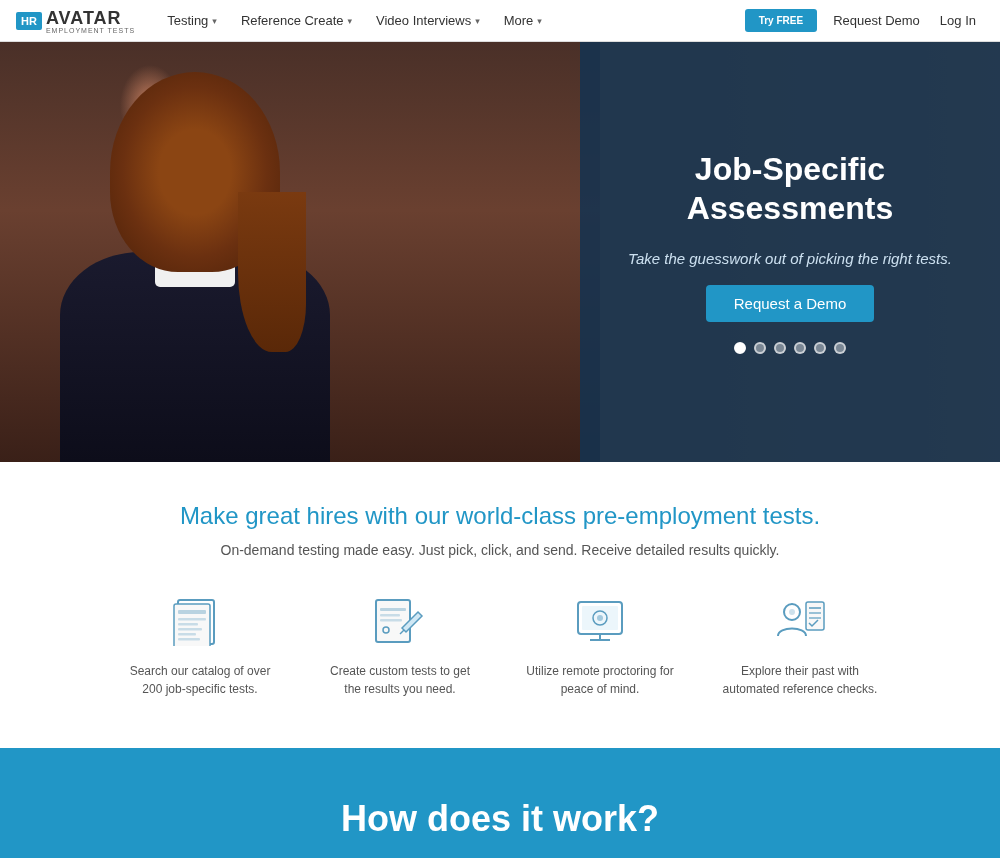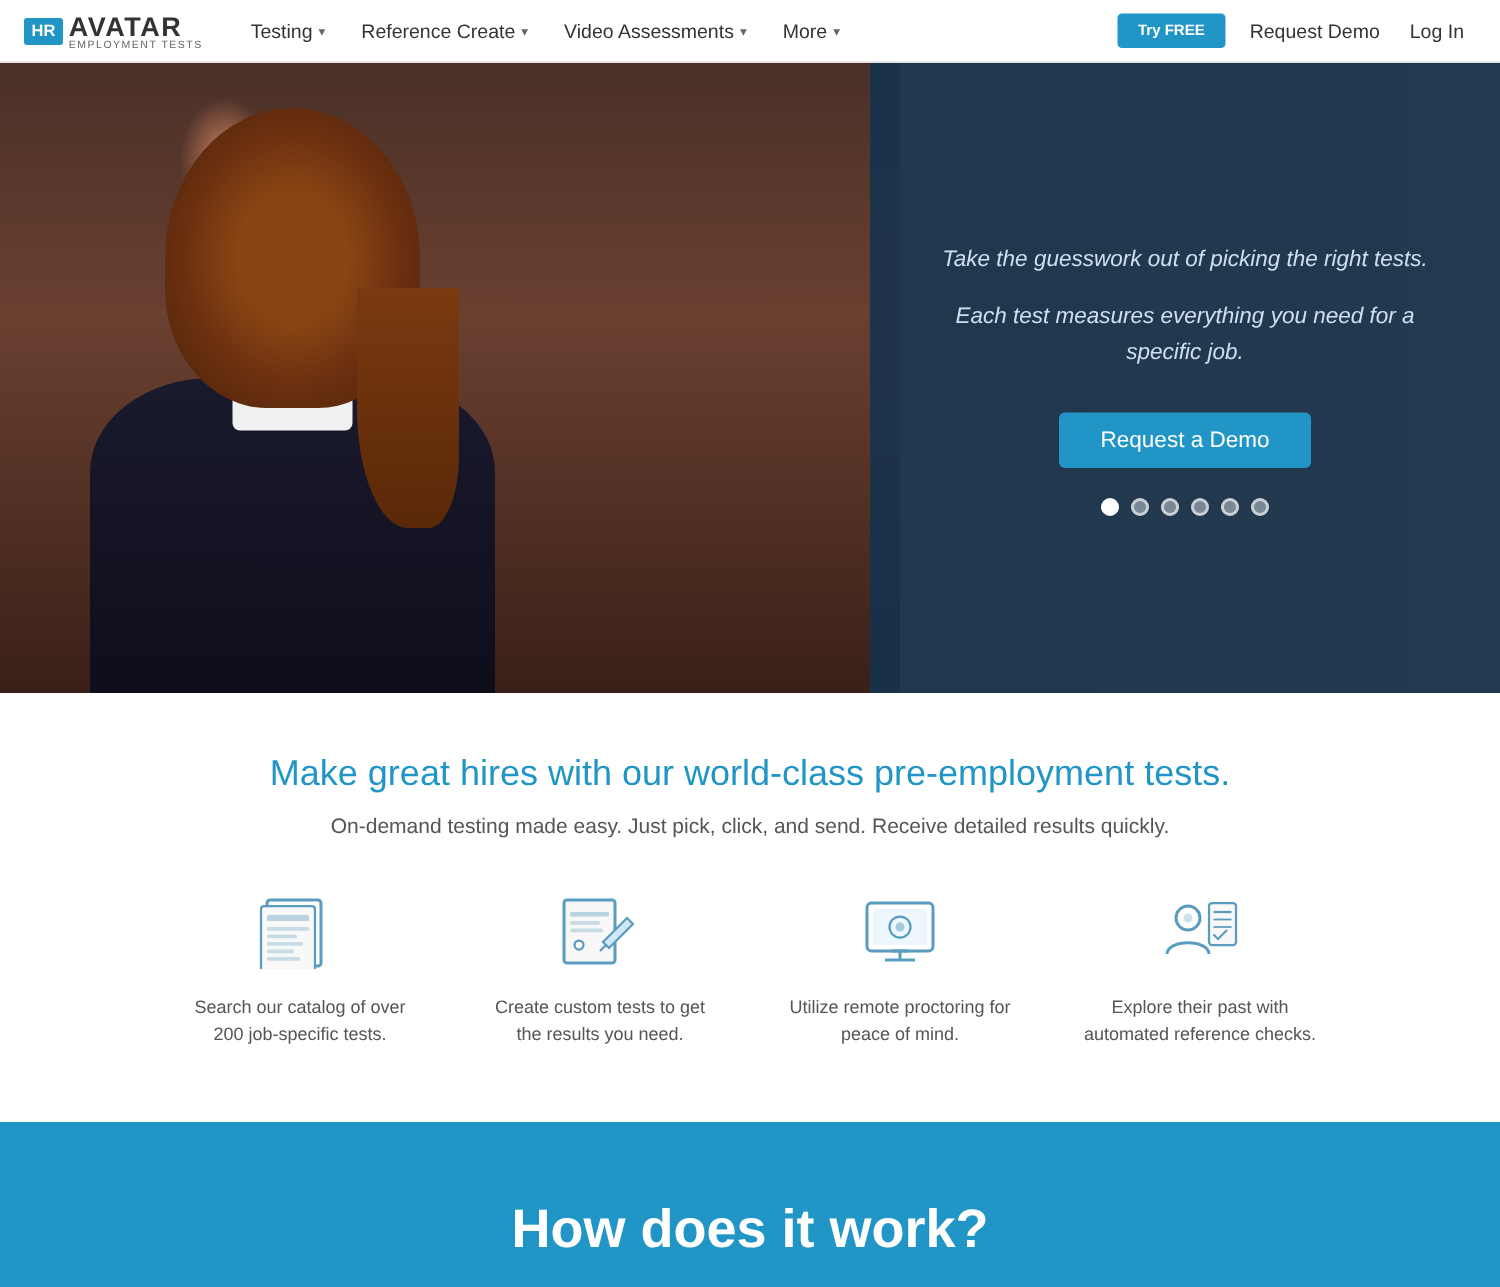--- a/index.html
+++ b/index.html
@@ -310,21 +310,21 @@
 
   <a class="nav-item">
     <span>Testing</span>
     <span class="chevron">▾</span>
   </a>
   <a class="nav-item">
     <span>Reference Create</span>
     <span class="chevron">▾</span>
   </a>
   <a class="nav-item">
-    <span>Video Assessments</span>
+    <span>Video Interviews</span>
     <span class="chevron">▾</span>
   </a>
   <a class="nav-item">
     <span>More</span>
     <span class="chevron">▾</span>
   </a>
 
   <div class="nav-spacer"></div>
 
   <button class="btn-try-free">Try FREE</button>
@@ -333,22 +333,22 @@
 </nav>
 
 <div class="hero">
   <div class="hero-bg"></div>
   <div class="hero-woman">
     <div class="hair"></div>
     <div class="face"></div>
     <div class="body"></div>
   </div>
   <div class="hero-panel">
+    <h1 class="hero-title">Job-Specific Assessments</h1>
     <p class="hero-desc">Take the guesswork out of picking the right tests.</p>
-    <p class="hero-desc2">Each test measures everything you need for a specific job.</p>
     <button class="btn-demo">Request a Demo</button>
     <div class="dots">
       <div class="dot active"></div>
       <div class="dot"></div>
       <div class="dot"></div>
       <div class="dot"></div>
       <div class="dot"></div>
       <div class="dot"></div>
     </div>
   </div>

